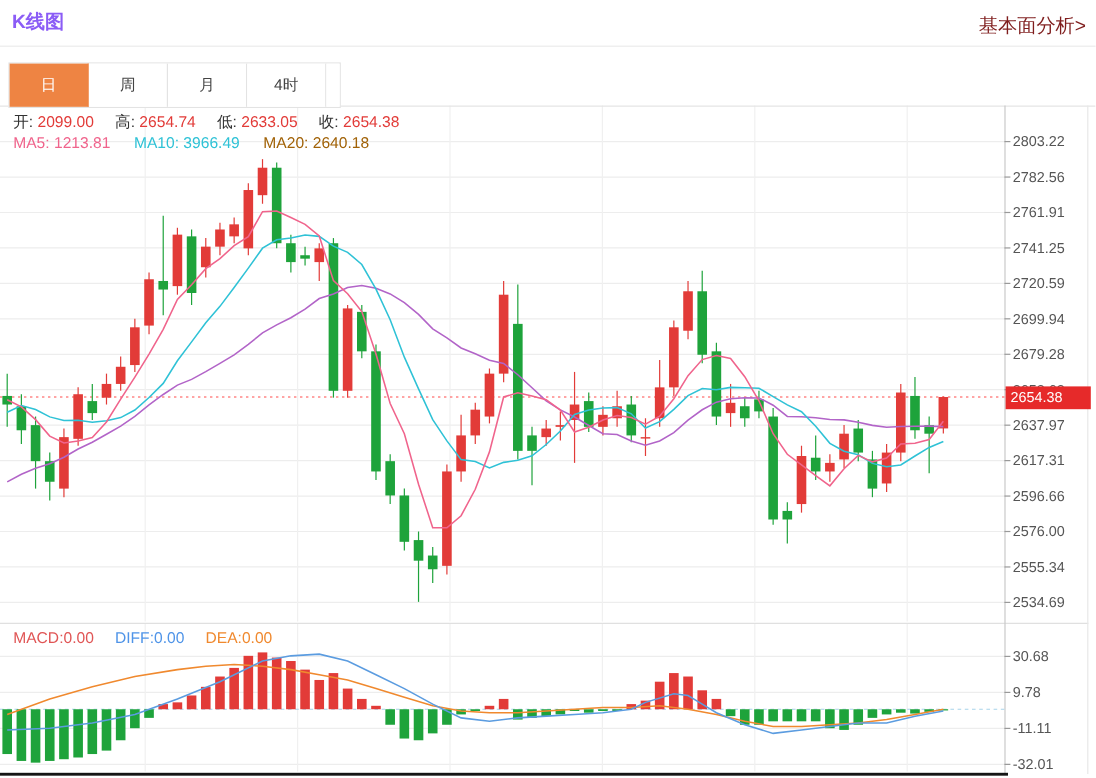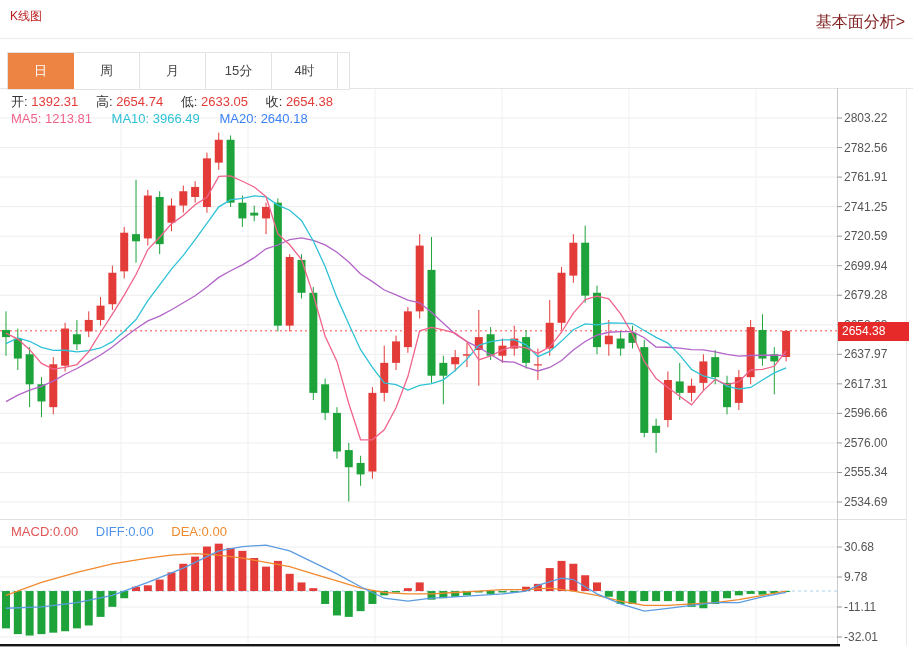--- a/index.html
+++ b/index.html
@@ -1,31 +1,31 @@
 <!DOCTYPE html>
 <html><head>
 <meta charset="utf-8">
 <style>
 *{margin:0;padding:0;box-sizing:border-box}
 html,body{width:913px;height:648px}
 body{position:relative;background:#fff;font-family:"Liberation Sans","DejaVu Sans",sans-serif;overflow:hidden}
 .canvas{position:absolute;left:0;top:0;z-index:0}
-.hdr-title{position:absolute;left:10px;top:8px;font-size:12px;font-weight:normal;color:#b91c1c;z-index:2}
+.hdr-title{position:absolute;left:10px;top:8px;font-size:16px;font-weight:bold;color:#8b5cf6;z-index:2}
 .hdr-link{position:absolute;right:8px;top:12px;font-size:16px;color:#7f1d1d;text-decoration:none;cursor:pointer;z-index:2}
 .hdr-divider{position:absolute;left:0;top:38px;width:913px;height:1px;background:#ececec;z-index:1}
 .tabbar{position:absolute;left:7px;top:52px;display:flex;border:1px solid #e3e3e3;background:#fff;z-index:2}
 .tab{width:66px;height:36px;line-height:35px;text-align:center;font-size:13px;color:#444;border-right:1px solid #e3e3e3;cursor:pointer;background:#fff}
 .tab.active{background:#ee8443;color:#fff;border-color:#ee8443}
 .tab-filler{width:11px;height:36px;background:#fff}
 .ohlc{position:absolute;left:11px;top:93px;font-size:13px;color:#333;z-index:2;white-space:nowrap}
 .ohlc .pair{margin-right:14px}
 .ohlc .val{color:#e23b38}
 .ma-row{position:absolute;left:11px;top:111px;font-size:13px;z-index:2;white-space:nowrap}
 .ma-row .pair{margin-right:16px}
-.ma5{color:#f0648c}.ma10{color:#2fc2d6}.ma20{color:#3b82f6}
+.ma5{color:#f0648c}.ma10{color:#2fc2d6}.ma20{color:#a16207}
 .macd-row{position:absolute;left:11px;top:524px;font-size:13px;z-index:2;white-space:nowrap}
 .macd-row .pair{margin-right:14px}
 .macd-c{color:#e05555}.diff-c{color:#4f94e8}.dea-c{color:#f0892e}
 .price-tag{position:absolute;left:838px;top:322px;width:71px;height:19px;line-height:19px;padding-left:4px;background:#e62a2a;color:#fff;font-size:12px;z-index:3}
 </style>
 </head>
 <body>
 
 <svg class="canvas" width="913" height="648" viewBox="0 0 913 648">
     <g>
@@ -320,27 +320,26 @@
   </svg>
 
 <div class="hdr-title">K线图</div>
 <a class="hdr-link">基本面分析&gt;</a>
 <div class="hdr-divider"></div>
 
 <div class="tabbar">
     <div class="tab active">日</div>
     <div class="tab">周</div>
     <div class="tab">月</div>
-    <div class="tab">15分</div>
     <div class="tab">4时</div>
     <div class="tab-filler"></div>
   </div>
 
 <div class="ohlc">
-  <span class="pair"><span>开:</span> <span class="val">1392.31</span></span>
+  <span class="pair"><span>开:</span> <span class="val">2099.00</span></span>
   <span class="pair"><span>高:</span> <span class="val">2654.74</span></span>
   <span class="pair"><span>低:</span> <span class="val">2633.05</span></span>
   <span class="pair"><span>收:</span> <span class="val">2654.38</span></span>
 </div>
 
 <div class="ma-row">
   <span class="pair ma5"><span>MA5:</span> <span>1213.81</span></span>
   <span class="pair ma10"><span>MA10:</span> <span>3966.49</span></span>
   <span class="pair ma20"><span>MA20:</span> <span>2640.18</span></span>
 </div>

